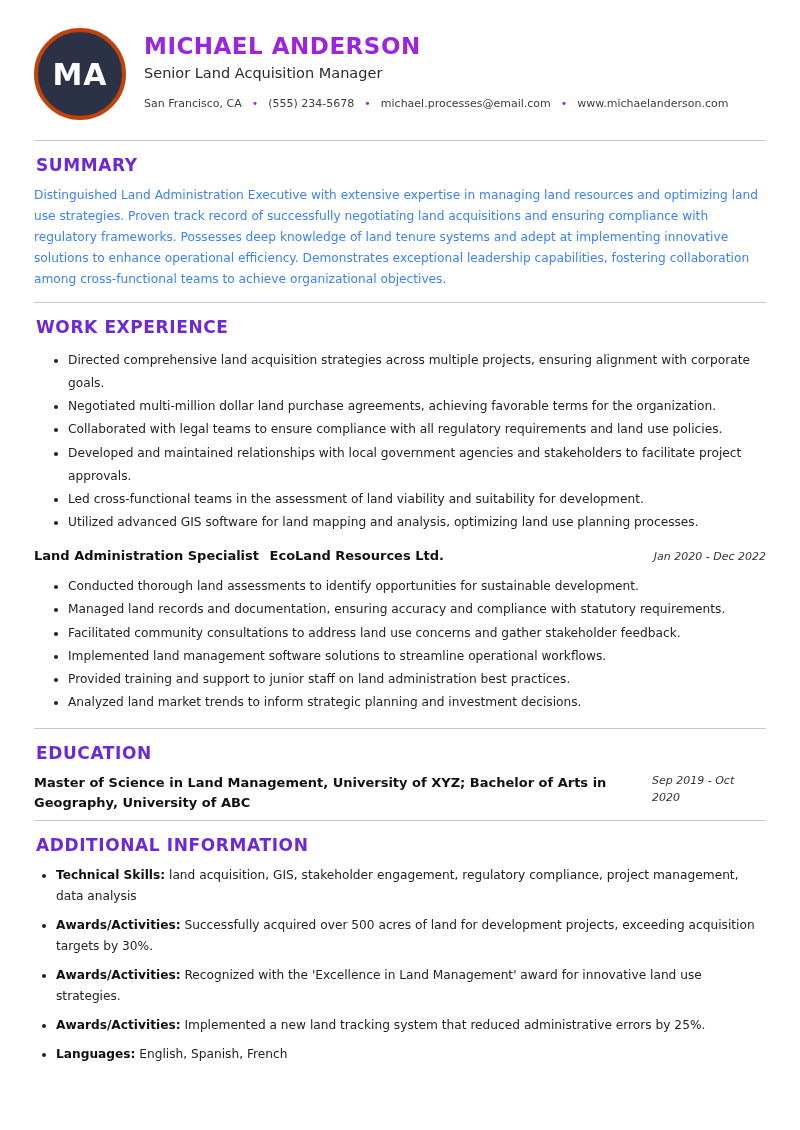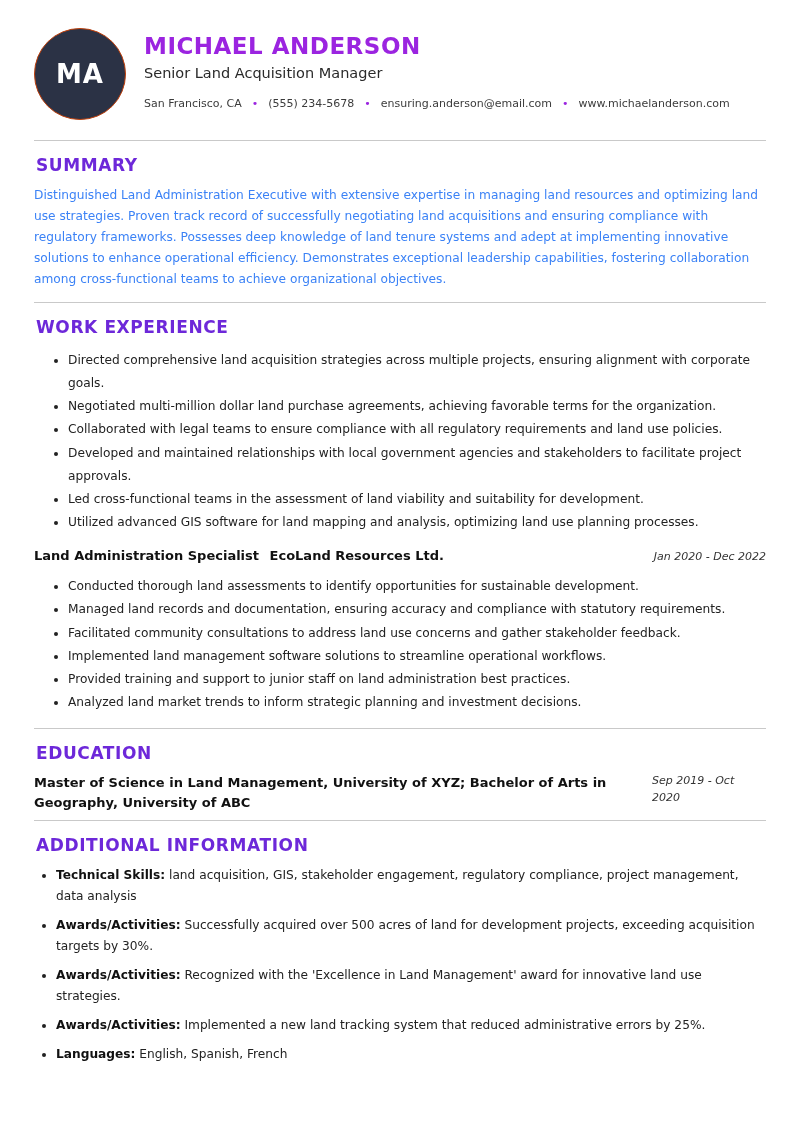--- a/index.html
+++ b/index.html
@@ -27,26 +27,26 @@
     align-items: flex-start;
     gap: 18px;
     padding-bottom: 14px;
   }
   .avatar {
     flex: 0 0 auto;
     width: 92px;
     height: 92px;
     border-radius: 50%;
     background: #2b3245;
-    border: 1px solid #c2410c;
+    border: 4px solid #c2410c;
     color: #ffffff;
     display: flex;
     align-items: center;
     justify-content: center;
-    font-size: 26px;
+    font-size: 30px;
     font-weight: bold;
     letter-spacing: 1px;
     font-family: "DejaVu Sans", "Liberation Sans", sans-serif;
   }
   .header-text {
     flex: 1 1 auto;
     padding-top: 6px;
   }
   .name {
     color: #9b24e0;
@@ -177,21 +177,21 @@
   <div class="header">
     <div class="avatar">MA</div>
     <div class="header-text">
       <div class="name">MICHAEL ANDERSON</div>
       <div class="title">Senior Land Acquisition Manager</div>
       <div class="contact-row">
         <span class="contact-item">San Francisco, CA</span>
         <span class="contact-sep">•</span>
         <span class="contact-item">(555) 234-5678</span>
         <span class="contact-sep">•</span>
-        <span class="contact-item">ensuring.anderson@email.com</span>
+        <span class="contact-item">michael.processes@email.com</span>
         <span class="contact-sep">•</span>
         <span class="contact-item">www.michaelanderson.com</span>
       </div>
     </div>
   </div>
 
   <hr class="rule">
 
   <div class="section">
     <div class="section-title">SUMMARY</div>

